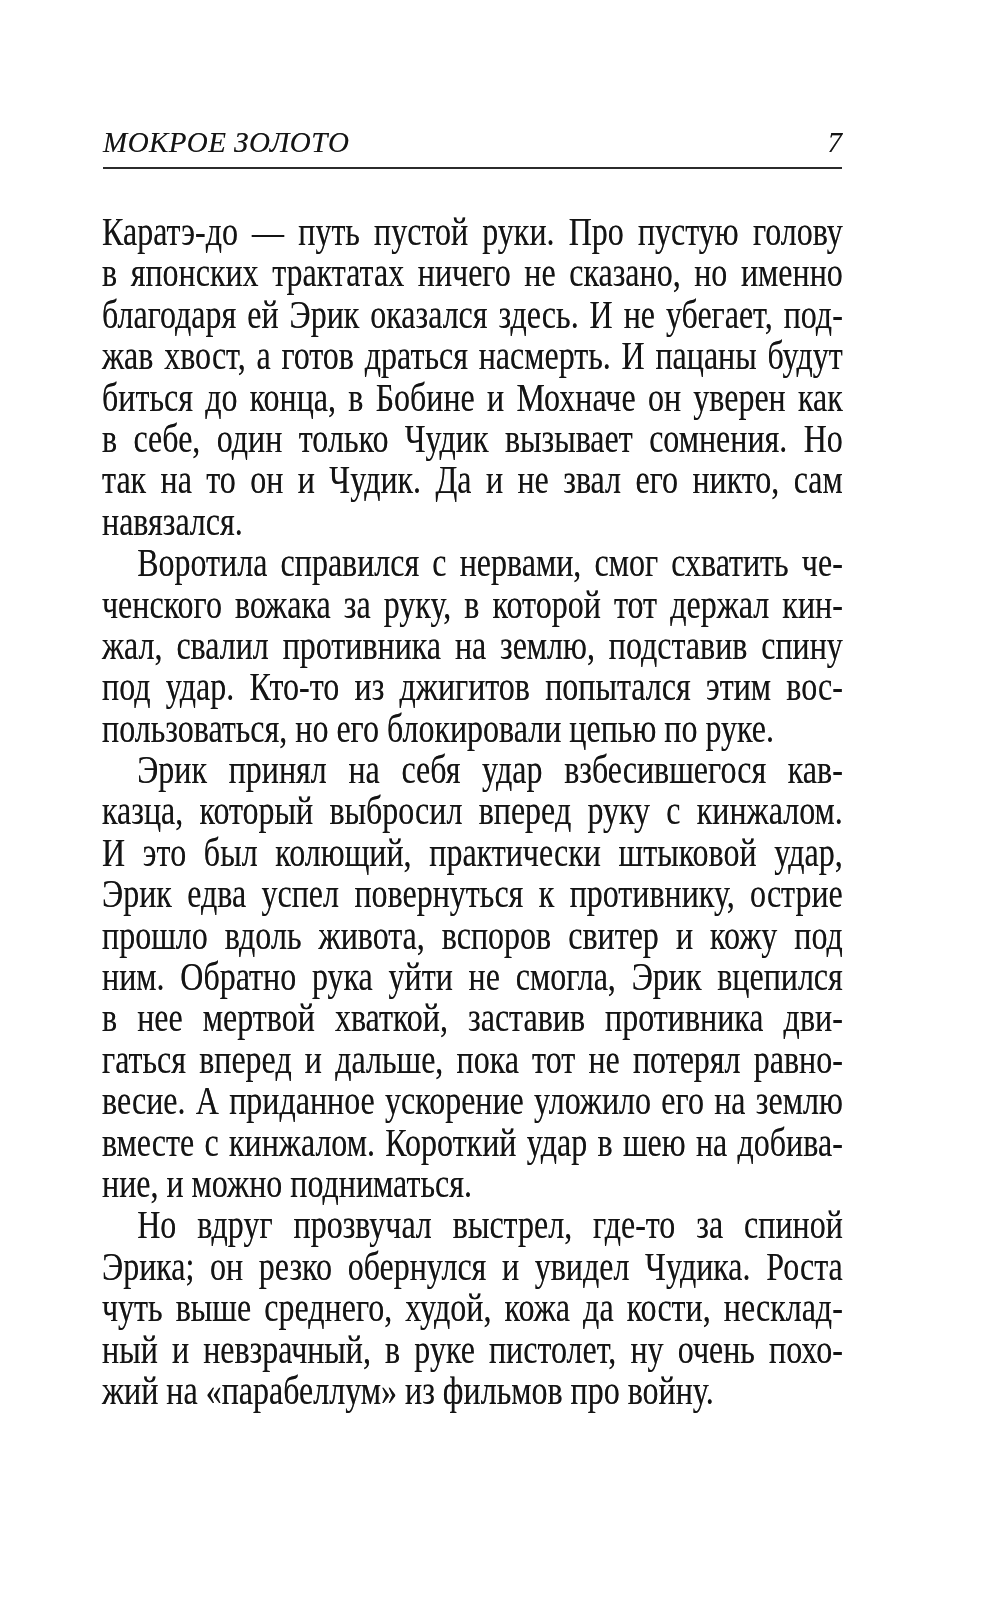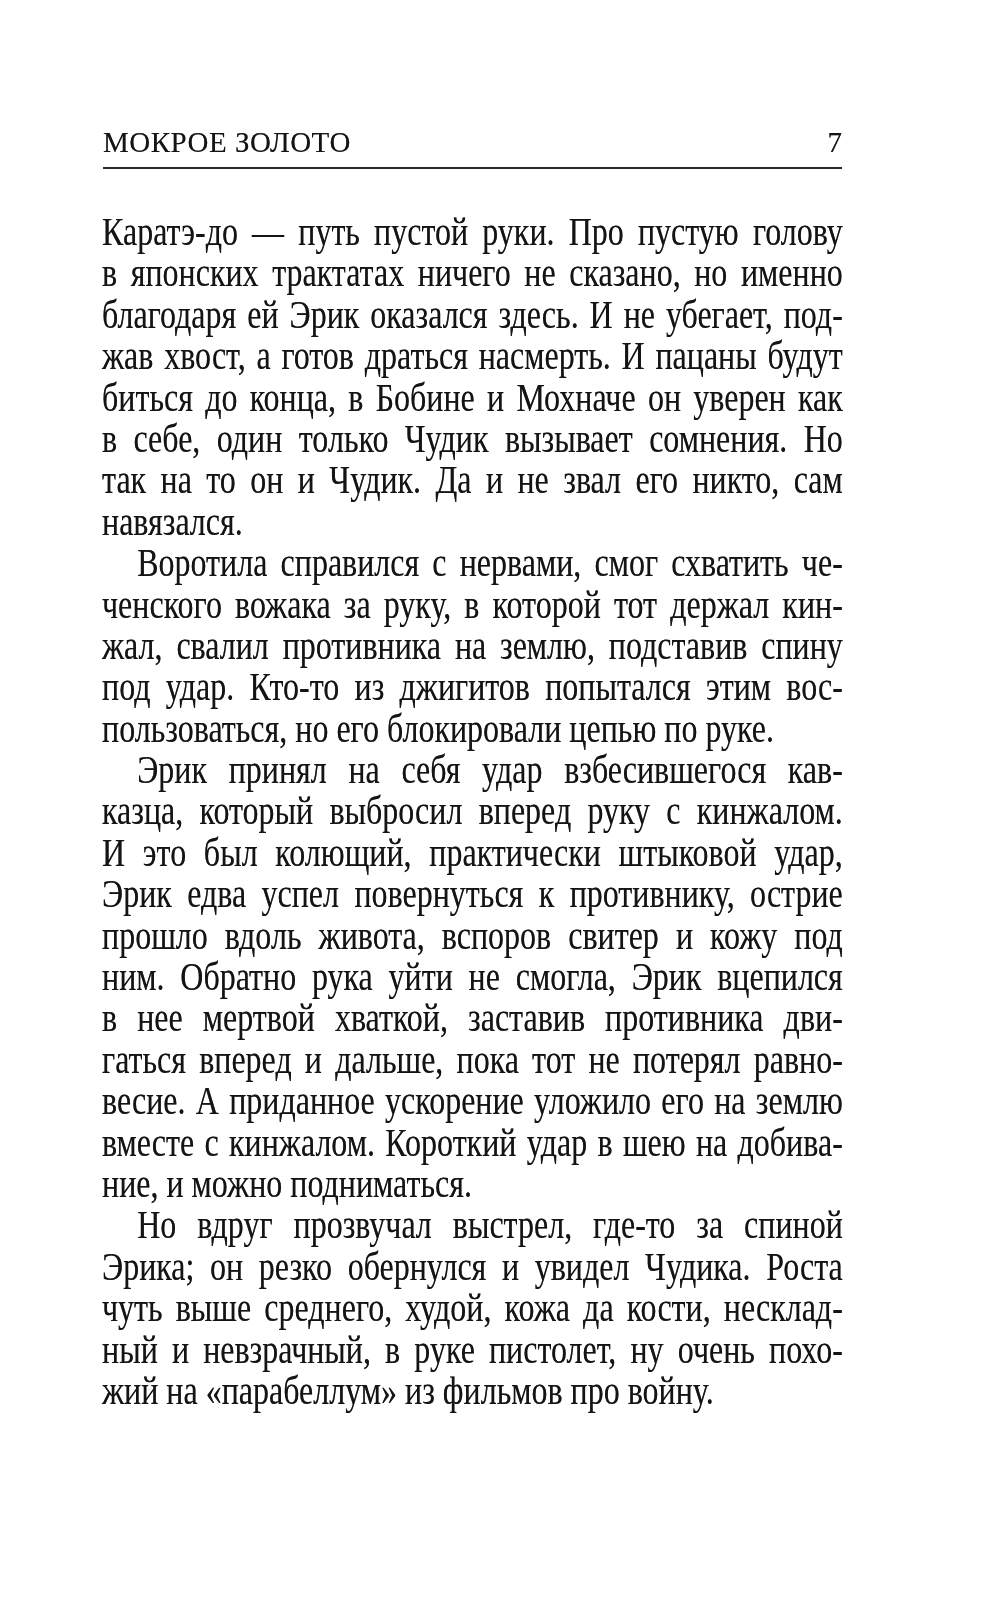--- a/index.html
+++ b/index.html
@@ -18,20 +18,21 @@
   }
   
   .page-header {
     position: absolute;
     left: 103px;
     top: 126px;
     width: 739px;
     display: flex;
     justify-content: space-between;
     align-items: baseline;
+    font-style: italic;
     font-size: 29px;
     line-height: 32px;
     white-space: nowrap;
     text-shadow: 0 0 0.6px rgba(0,0,0,0.5);
   }
   .running-title { letter-spacing: 0.5px; }
   .header-rule {
     position: absolute;
     left: 103px;
     top: 167px;

